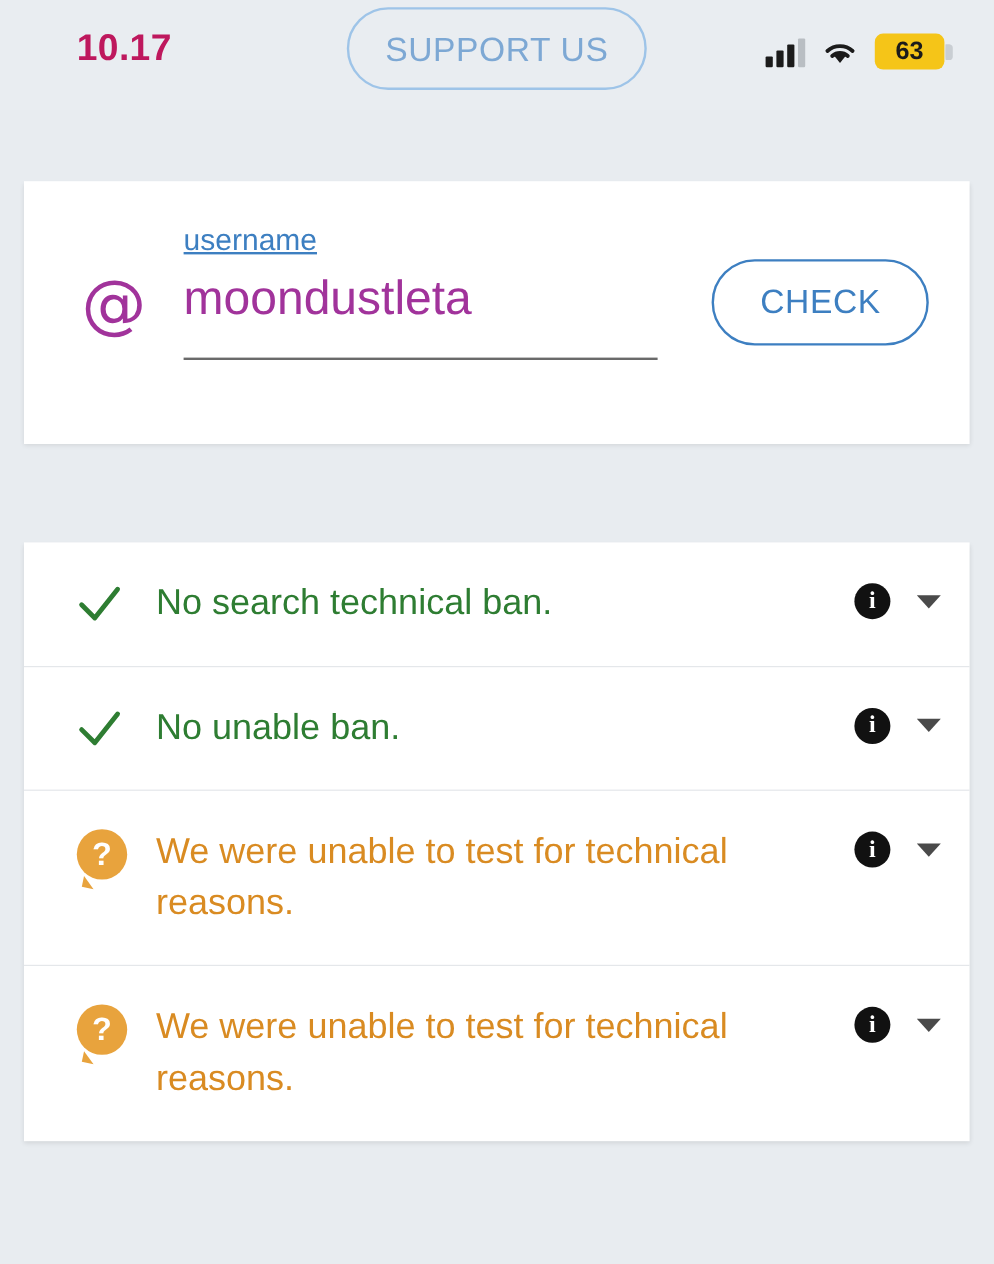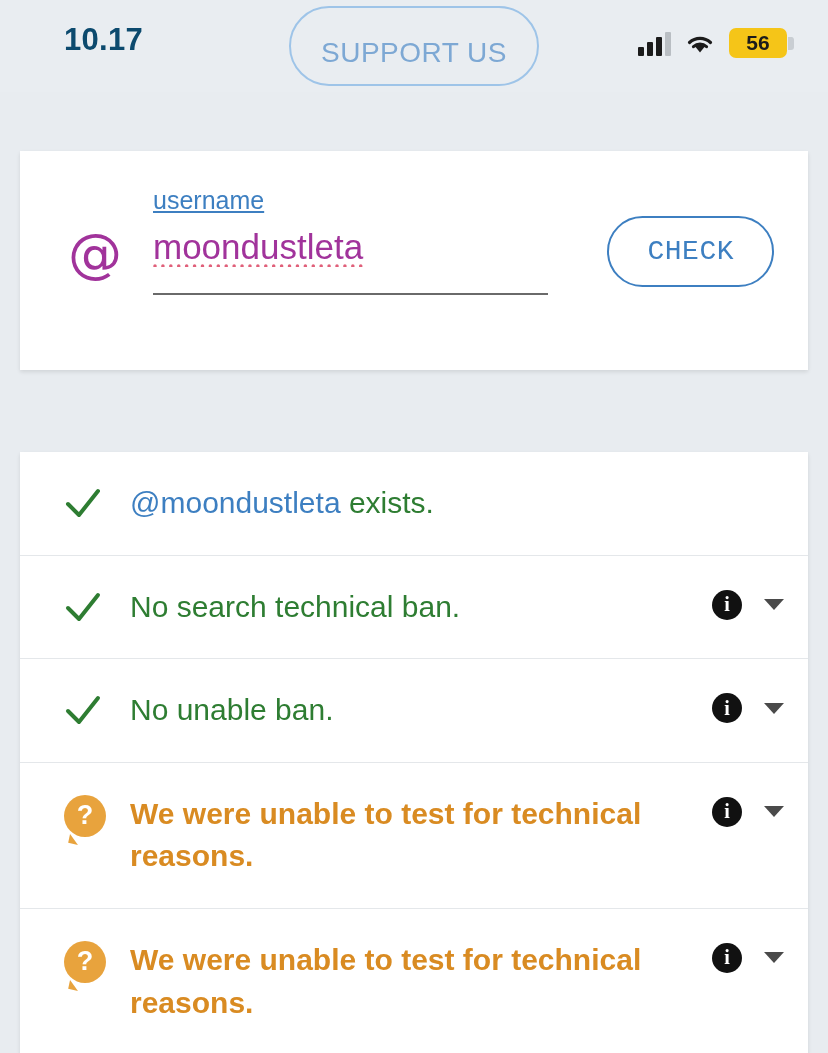--- a/index.html
+++ b/index.html
@@ -21,29 +21,29 @@
     background: #e9edf1;
     display: flex;
     align-items: center;
   }
   .clock {
     position: absolute;
     left: 64px;
     top: 22px;
     font-size: 31px;
     font-weight: 700;
-    color: #0c4a6e;
+    color: #be185d;
     letter-spacing: 0.3px;
   }
   .support-pill {
     position: absolute;
     left: 50%;
     transform: translateX(-50%);
     top: 6px;
-    padding: 29px 30px 15px;
+    padding: 18px 30px 15px;
     border: 2px solid #9ec4e8;
     border-radius: 40px;
     color: #7da8d4;
     font-size: 28px;
     letter-spacing: 0.5px;
     background: transparent;
   }
   .status-right {
     position: absolute;
     right: 34px;
@@ -126,45 +126,44 @@
     top: 35px;
     font-size: 25px;
     color: #3d7fc1;
     text-decoration: underline;
   }
   .username-input {
     position: absolute;
     left: 133px;
     top: 76px;
     width: 395px;
-    font-size: 35px;
+    font-size: 40px;
     color: #a1339b;
     border: none;
     border-bottom: 2px solid #6a6a6a;
     padding: 0 0 26px 0;
     outline: none;
     background: transparent;
     font-family: "Liberation Sans", sans-serif;
-    text-decoration: underline;
     text-decoration-style: dotted;
     text-decoration-color: #e0607a;
     text-underline-offset: 6px;
   }
   .check-button {
     position: absolute;
     right: 34px;
     top: 65px;
     padding: 18px 38px;
     border: 2px solid #3d7fc1;
     border-radius: 40px;
     background: transparent;
     color: #3d7fc1;
     font-size: 28px;
     letter-spacing: 0.5px;
-    font-family: Liberation Mono, monospace;
+    font-family: Liberation Sans, sans-serif;
     cursor: pointer;
   }
 
   
   .results {
     position: absolute;
     left: 20px;
     top: 452px;
     width: 788px;
     background: #ffffff;
@@ -219,21 +218,21 @@
     border-bottom: 0 solid transparent;
     transform: rotate(12deg);
   }
   .row-text {
     flex: 1;
     font-size: 30px;
     line-height: 1.42;
     padding-right: 20px;
   }
   .row-text.green { color: #2e7d32; }
-  .row-text.orange { color: #d98b22; font-weight: bold; }
+  .row-text.orange { color: #d98b22; }
   .row-text .handle { color: #3d7fc1; }
   .row-text .exists-tail { color: #2e7d32; }
 
   .row-actions {
     display: flex;
     align-items: center;
     gap: 22px;
     padding-top: 4px;
   }
   .info-icon {
@@ -274,66 +273,55 @@
         <i></i>
     </span>
     <span class="wifi">
       <svg width="32" height="24" viewBox="0 0 32 24">
         <path d="M16 21.5 L11 15.2 a8 8 0 0 1 10 0 Z" fill="#1b1b1b"></path>
         <path d="M5.5 11.5 a15.5 15.5 0 0 1 21 0" stroke="#1b1b1b" stroke-width="3.2" fill="none" stroke-linecap="round"></path>
         <path d="M9.5 15.6 a10 10 0 0 1 13 0" stroke="#1b1b1b" stroke-width="3.2" fill="none" stroke-linecap="round"></path>
       </svg>
     </span>
     <span class="battery-shell">
-      <span class="battery">56</span>
+      <span class="battery">63</span>
       <span class="battery-tail"></span>
     </span>
   </div>
 </div>
 
 <div class="search-card">
   <div class="at-symbol">@</div>
   <div class="field-label">username</div>
   <input class="username-input" type="text" value="moondustleta" style="">
   <button class="check-button">CHECK</button>
 </div>
 
 <div class="results">
 
+
   <div class="result-row">
     <div class="row-icon">
       <svg class="check-icon" viewBox="0 0 38 38">
         <path d="M4 20 L15 31 L34 7" stroke="#2e7d32" stroke-width="4" fill="none" stroke-linecap="round" stroke-linejoin="round"></path>
       </svg>
     </div>
-    <div class="row-text green">
-      <span class="handle">@moondustleta</span><span class="exists-tail"> exists.</span>
-    </div>
-    <div class="row-actions actions-spacer"></div>
+    <div class="row-text green">No search technical ban.</div>
+    <div class="row-actions">
+      <span class="info-icon">i</span>
+      <span class="caret"></span>
+    </div>
   </div>
 
   <div class="result-row">
     <div class="row-icon">
       <svg class="check-icon" viewBox="0 0 38 38">
         <path d="M4 20 L15 31 L34 7" stroke="#2e7d32" stroke-width="4" fill="none" stroke-linecap="round" stroke-linejoin="round"></path>
       </svg>
     </div>
-    <div class="row-text green">No search technical ban.</div>
-    <div class="row-actions">
-      <span class="info-icon">i</span>
-      <span class="caret"></span>
-    </div>
-  </div>
-
-  <div class="result-row">
-    <div class="row-icon">
-      <svg class="check-icon" viewBox="0 0 38 38">
-        <path d="M4 20 L15 31 L34 7" stroke="#2e7d32" stroke-width="4" fill="none" stroke-linecap="round" stroke-linejoin="round"></path>
-      </svg>
-    </div>
     <div class="row-text green">No unable ban.</div>
     <div class="row-actions">
       <span class="info-icon">i</span>
       <span class="caret"></span>
     </div>
   </div>
 
   <div class="result-row">
     <div class="row-icon">
       <span class="q-icon">?</span>

